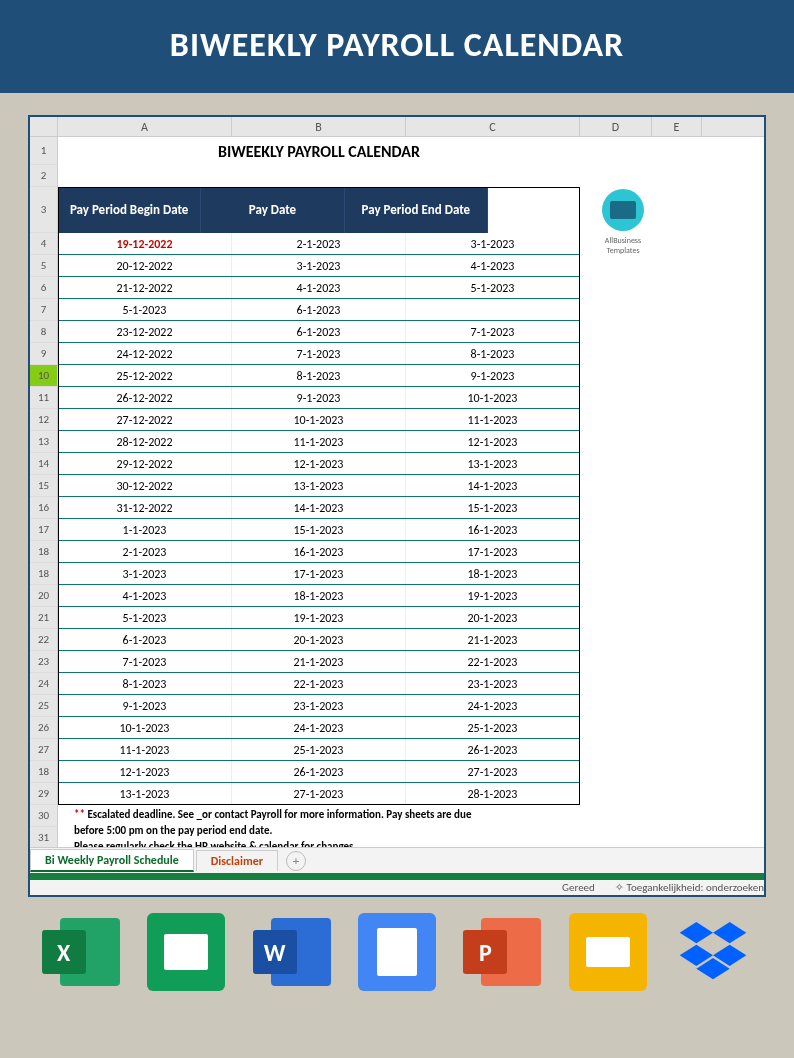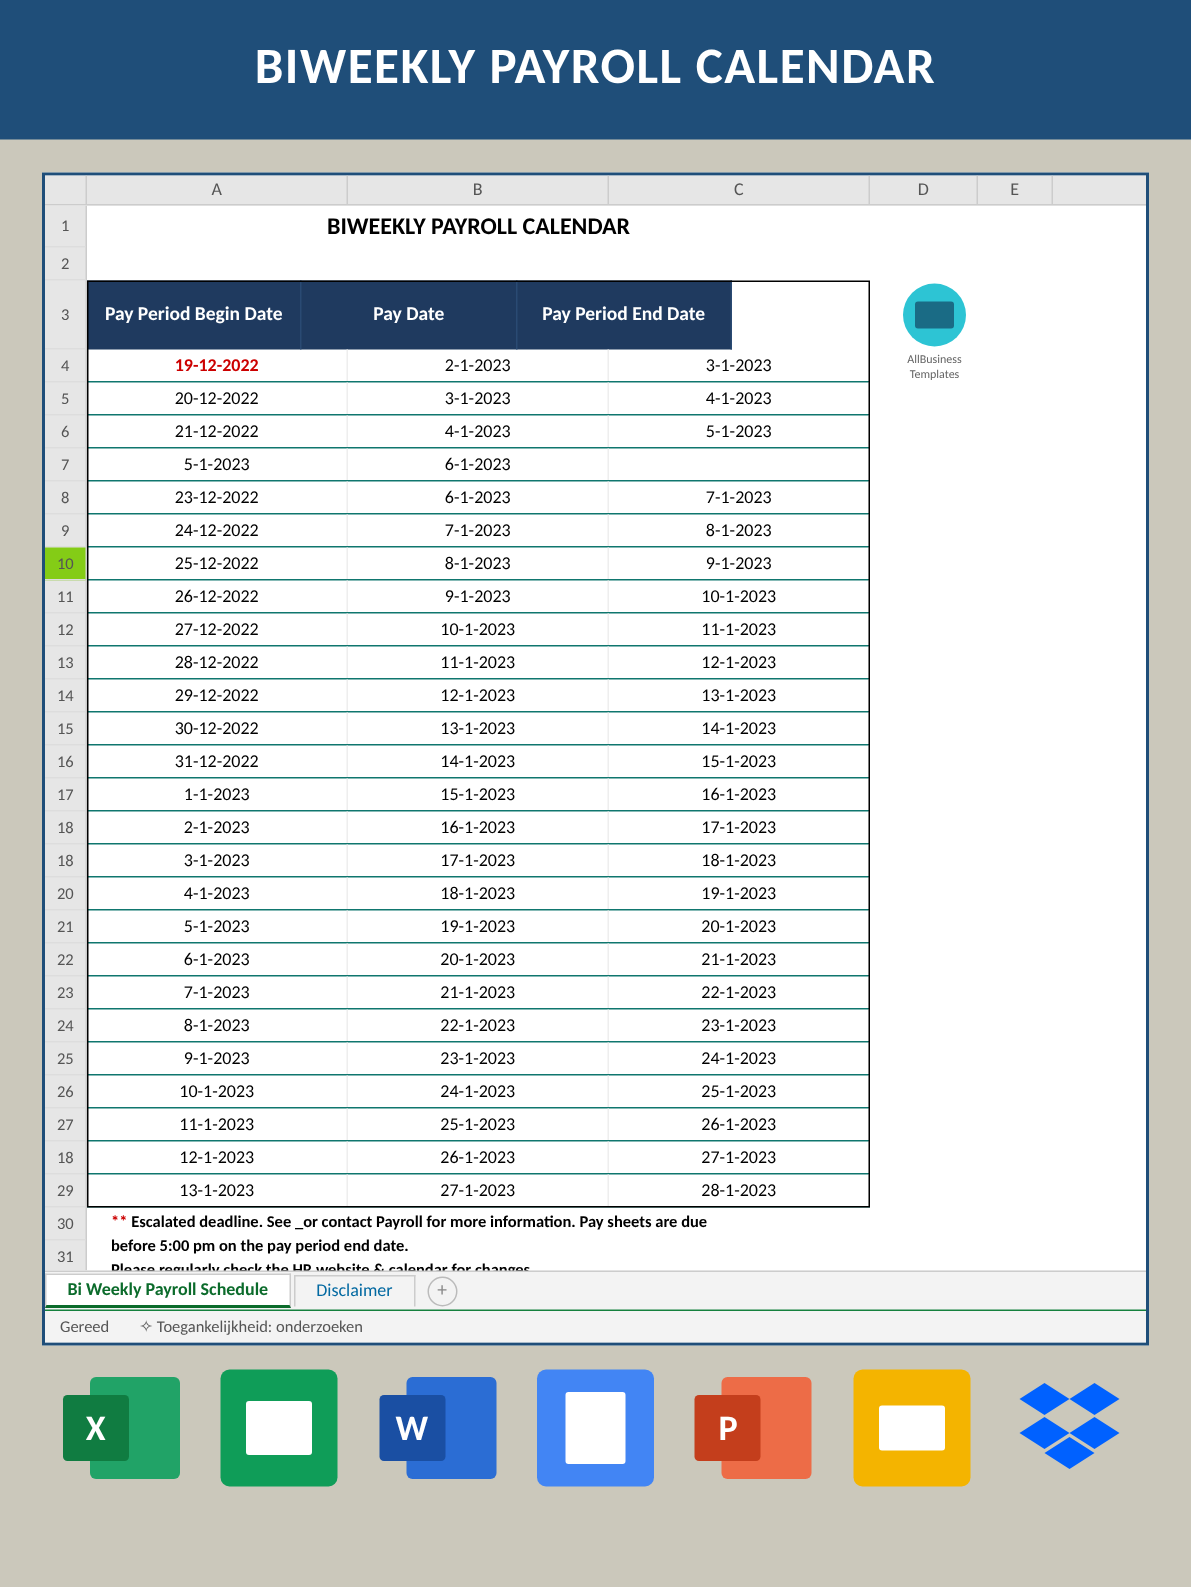--- a/index.html
+++ b/index.html
@@ -32,23 +32,23 @@
 .table-border { position: absolute; top: 50px; left: 0; width: 522px; height: 618px; border: 1px solid #000; pointer-events: none; }
 .logo-box { position: absolute; top: 52px; left: 530px; width: 70px; text-align: center; }
 .logo-circ { width: 42px; height: 42px; background: #2dc4d4; border-radius: 50%; margin: 0 auto 4px; display: flex; align-items: center; justify-content: center; }
 .logo-laptop { width: 26px; height: 18px; background: #1a6b85; border-radius: 2px; }
 .logo-text { font-size: 8px; color: #666; line-height: 10px; }
 .notes { position: absolute; top: 668px; left: 0; font-size: 11px; font-weight: bold; padding: 2px 16px; line-height: 16px; }
 .notes .stars { color: #c00; }
 .tabs { height: 26px; background: #f3f3f3; border-top: 1px solid #ccc; display: flex; align-items: center; }
 .tab { padding: 3px 14px; font-size: 12px; border: 1px solid #ccc; background: #fff; border-bottom: none; margin-right: 2px; }
 .tab.active { font-weight: bold; color: #0b6b2b; border-bottom: 2px solid #0b6b2b; }
-.tab.inactive { color: #0369a1; background: #f3f3f3; }
+.tab.inactive { color: #c2410c; background: #f3f3f3; font-weight: bold; }
 .tab-plus { width: 20px; height: 20px; border: 1px solid #bbb; border-radius: 50%; text-align: center; line-height: 18px; font-size: 13px; color: #888; margin-left: 6px; }
-.status { height: 22px; background: #f3f3f3; border-top: 1px solid #15803d; font-size: 11px; color: #555; display: flex; align-items: center; padding-left: 10px; gap: 20px; }
+.status { height: 22px; background: #f3f3f3; border-top: 7px solid #15803d; font-size: 11px; color: #555; display: flex; align-items: center; padding-left: 10px; gap: 20px; justify-content: flex-end; }
 .icons-row { display: flex; justify-content: space-around; align-items: center; margin: 16px 28px 0; }
 .app-icon { width: 78px; height: 78px; position: relative; }
 .ai-back { position: absolute; width: 60px; height: 68px; right: 0; top: 5px; border-radius: 4px; }
 .ai-front { position: absolute; width: 44px; height: 44px; left: 0; top: 17px; border-radius: 3px; display: flex; align-items: center; justify-content: center; color: #fff; font-size: 24px; font-weight: bold; }
 .excel .ai-back { background: #21a367; } .excel .ai-front { background: #107c41; }
 .sheets { background: #0f9d58; border-radius: 6px; display: flex; align-items: center; justify-content: center; } .sheets-inner { width: 44px; height: 36px; background: #fff; border-radius: 2px; }
 .word .ai-back { background: #2b6dd4; } .word .ai-front { background: #1a4fa3; }
 .docs { background: #4285f4; border-radius: 6px; display: flex; align-items: center; justify-content: center; } .docs-inner { width: 40px; height: 48px; background: #fff; border-radius: 2px; }
 .ppt .ai-back { background: #ed6c47; } .ppt .ai-front { background: #c43e1c; }
 .slides { background: #f4b400; border-radius: 6px; display: flex; align-items: center; justify-content: center; } .slides-inner { width: 44px; height: 30px; background: #fff; border-radius: 2px; }

